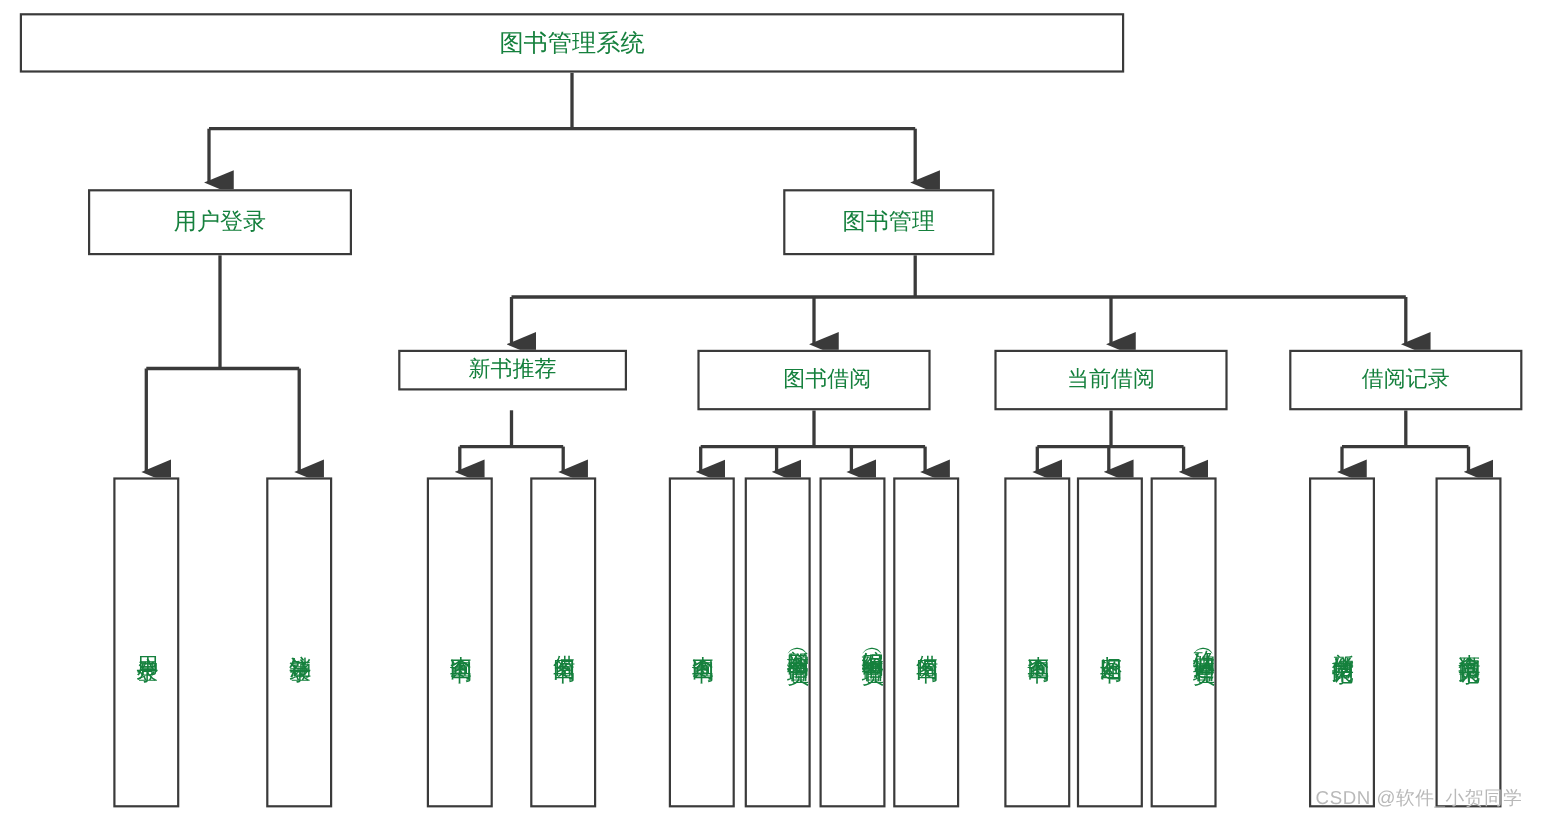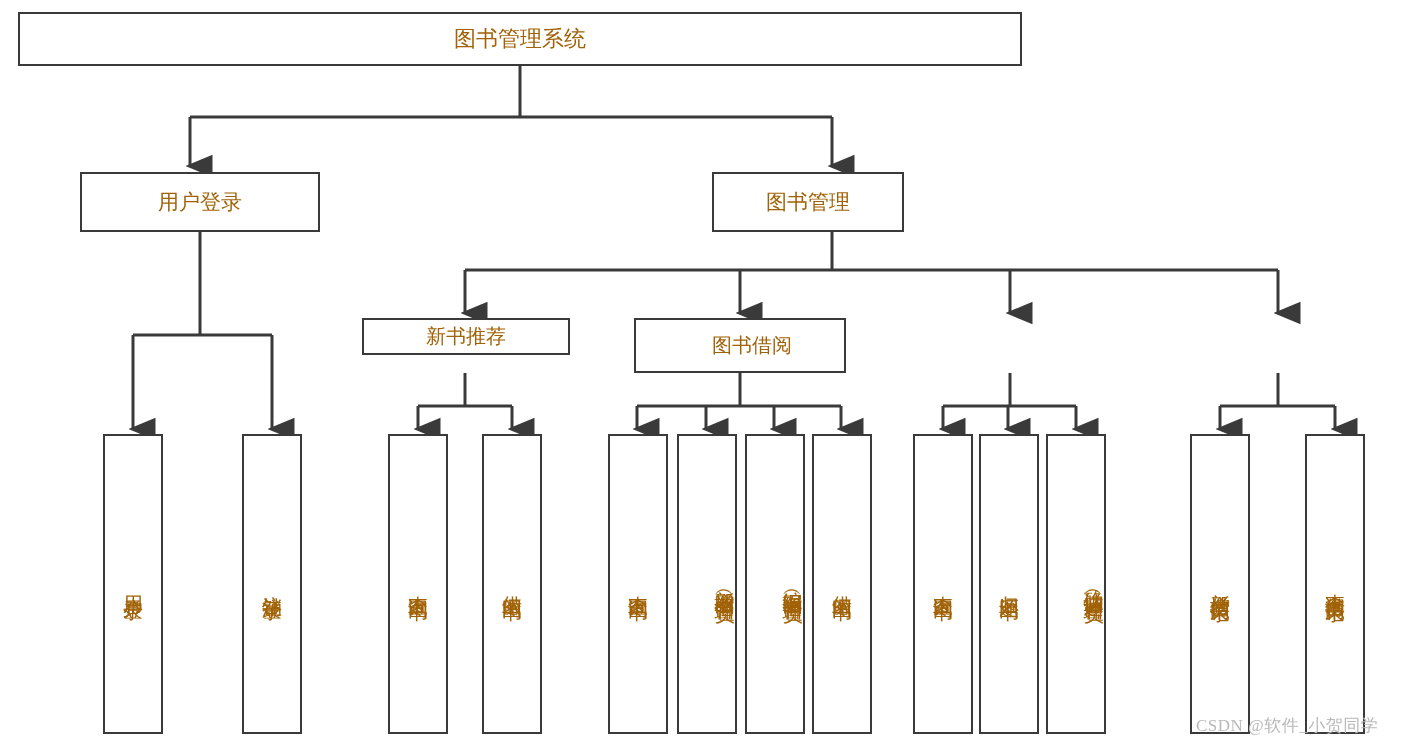--- a/index.html
+++ b/index.html
@@ -18,21 +18,21 @@
     overflow: hidden;
   }
   .node {
     position: absolute;
     box-sizing: border-box;
     border: 2px solid #3a3a3a;
     background: #ffffff;
     display: flex;
     align-items: center;
     justify-content: center;
-    color: #a16207;
+    color: #15803d;
     line-height: 1.05;
   }
   .node.root {
     font-size: 22px;
   }
   .node.lvl1 {
     font-size: 21px;
   }
   .node.lvl2 {
     font-size: 20px;
@@ -130,20 +130,26 @@
   <div class="node lvl1" style="left:712px; top:172px; width:192px; height:60px;">
     <span>图书管理</span>
   </div>
 
   <div class="node lvl2" style="left:362px; top:318px; width:208px; height:37px;">
     <span>新书推荐</span>
   </div>
   <div class="node lvl2" style="left:634px; top:318px; width:212px; height:55px;padding-left:24px;">
     <span>图书借阅</span>
   </div>
+  <div class="node lvl2" style="left:904px; top:318px; width:212px; height:55px;">
+    <span>当前借阅</span>
+  </div>
+  <div class="node lvl2" style="left:1172px; top:318px; width:212px; height:55px;">
+    <span>借阅记录</span>
+  </div>
 
   <div class="node leaf" style="left:103px; top:434px; width:60px; height:300px; align-items:center;">
     <span>用户登录</span>
   </div>
   <div class="node leaf" style="left:242px; top:434px; width:60px; height:300px; align-items:center;">
     <span>注销登录</span>
   </div>
 
   <div class="node leaf" style="left:388px; top:434px; width:60px; height:300px; align-items:center;">
     <span>查询图书</span>
@@ -175,15 +181,15 @@
     <span>确认归还（管理员）</span>
   </div>
 
   <div class="node leaf" style="left:1190px; top:434px; width:60px; height:300px; align-items:center;">
     <span>新增借阅记录</span>
   </div>
   <div class="node leaf" style="left:1305px; top:434px; width:60px; height:300px; align-items:center;">
     <span>查询借阅记录</span>
   </div>
 
-  <div class="watermark" style="left:1196px; top:714px;font-family:Liberation Serif, serif;">CSDN @软件_小贺同学</div>
+  <div class="watermark" style="left:1196px; top:714px;">CSDN @软件_小贺同学</div>
 
 </div>
 
 </body></html>

